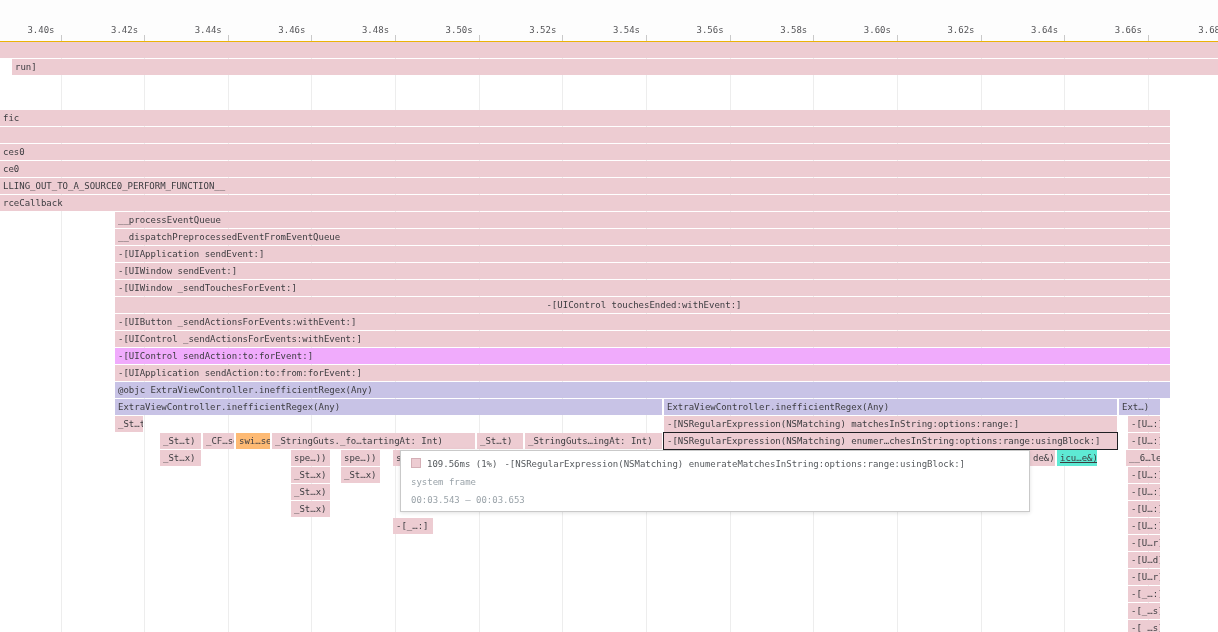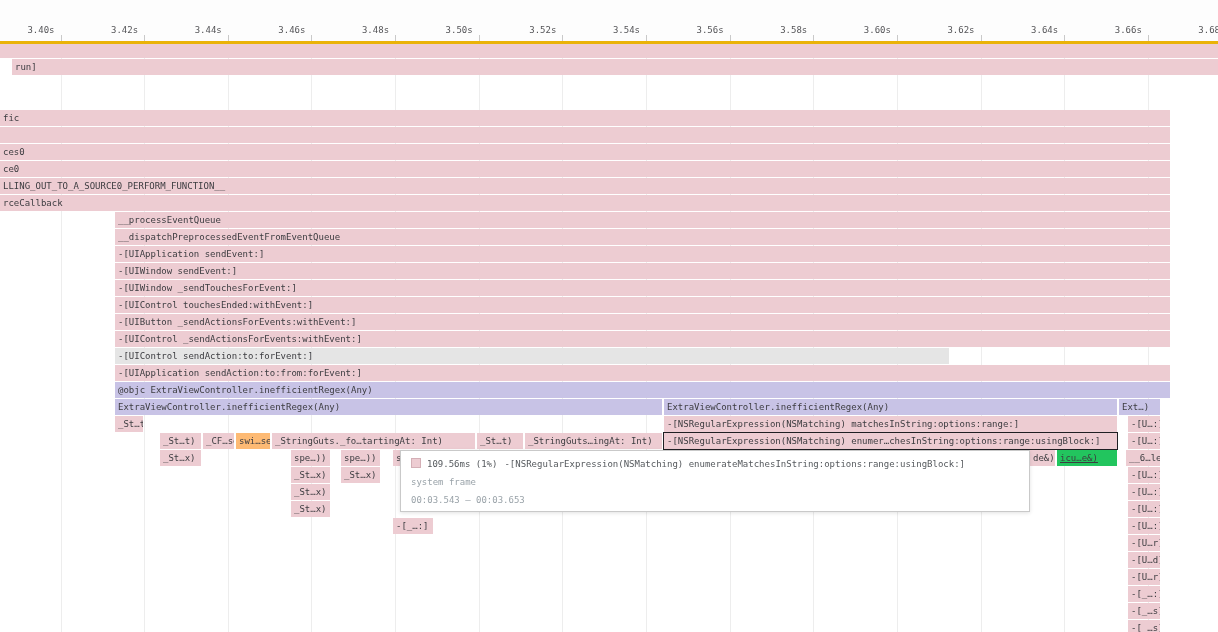--- a/index.html
+++ b/index.html
@@ -4,21 +4,21 @@
 <style>
   html,body{margin:0;padding:0;}
   body{
     width:1218px;height:632px;overflow:hidden;position:relative;
     background:#ffffff;
     font-family:"DejaVu Sans Mono", monospace;
   }
   
   .ruler{
     position:absolute;top:0;left:0;width:1218px;height:41px;
-    background:#fdfdfd;border-bottom:3px solid #eab308;z-index:5;
+    background:#fdfdfd;border-bottom:1px solid #eab308;z-index:5;
   }
   .ruler-label{
     position:absolute;top:25px;width:34px;text-align:right;
     font-size:9px;color:#555558;white-space:nowrap;
   }
   .ruler-tick{
     position:absolute;top:35px;width:1px;height:6px;background:#c9c9c9;
   }
   
   .chart{
@@ -108,24 +108,24 @@
     <div class="bar" style="left: 0px; top: 85px; width: 1170px; height: 16px; background: rgb(237, 204, 210);"></div>
     <div class="bar" style="left: 0px; top: 102px; width: 1170px; height: 16px; background: rgb(237, 204, 210);">ces0</div>
     <div class="bar" style="left: 0px; top: 119px; width: 1170px; height: 16px; background: rgb(237, 204, 210);">ce0</div>
     <div class="bar" style="left: 0px; top: 136px; width: 1170px; height: 16px; background: rgb(237, 204, 210);">LLING_OUT_TO_A_SOURCE0_PERFORM_FUNCTION__</div>
     <div class="bar" style="left: 0px; top: 153px; width: 1170px; height: 16px; background: rgb(237, 204, 210);">rceCallback</div>
     <div class="bar" style="left: 115px; top: 170px; width: 1055px; height: 16px; background: rgb(237, 204, 210);">__processEventQueue</div>
     <div class="bar" style="left: 115px; top: 187px; width: 1055px; height: 16px; background: rgb(237, 204, 210);">__dispatchPreprocessedEventFromEventQueue</div>
     <div class="bar" style="left: 115px; top: 204px; width: 1055px; height: 16px; background: rgb(237, 204, 210);">-[UIApplication sendEvent:]</div>
     <div class="bar" style="left: 115px; top: 221px; width: 1055px; height: 16px; background: rgb(237, 204, 210);">-[UIWindow sendEvent:]</div>
     <div class="bar" style="left: 115px; top: 238px; width: 1055px; height: 16px; background: rgb(237, 204, 210);">-[UIWindow _sendTouchesForEvent:]</div>
-    <div class="bar" style="left: 115px; top: 255px; width: 1055px; height: 16px; background: rgb(237, 204, 210);">-[UIControl touchesEnded:withEvent:]</div>
+    <div class="bar" style="left: 115px; top: 255px; width: 1055px; height: 16px; background: rgb(237, 204, 210); text-align: center;">-[UIControl touchesEnded:withEvent:]</div>
     <div class="bar" style="left: 115px; top: 272px; width: 1055px; height: 16px; background: rgb(237, 204, 210);">-[UIButton _sendActionsForEvents:withEvent:]</div>
     <div class="bar" style="left: 115px; top: 289px; width: 1055px; height: 16px; background: rgb(237, 204, 210);">-[UIControl _sendActionsForEvents:withEvent:]</div>
-    <div class="bar" style="left: 115px; top: 306px; width: 834px; height: 16px; background: #e5e5e5;">-[UIControl sendAction:to:forEvent:]</div>
+    <div class="bar" style="left: 115px; top: 306px; width: 1055px; height: 16px; background: #f0abfc;">-[UIControl sendAction:to:forEvent:]</div>
     <div class="bar" style="left: 115px; top: 323px; width: 1055px; height: 16px; background: rgb(237, 204, 210);">-[UIApplication sendAction:to:from:forEvent:]</div>
     <div class="bar" style="left: 115px; top: 340px; width: 1055px; height: 16px; background: rgb(200, 195, 230);">@objc ExtraViewController.inefficientRegex(Any)</div>
     <div class="bar" style="left: 115px; top: 357px; width: 547px; height: 16px; background: rgb(200, 195, 230);">ExtraViewController.inefficientRegex(Any)</div>
     <div class="bar" style="left: 664px; top: 357px; width: 453px; height: 16px; background: rgb(200, 195, 230);">ExtraViewController.inefficientRegex(Any)</div>
     <div class="bar" style="left: 1119px; top: 357px; width: 41px; height: 16px; background: rgb(200, 195, 230);">Ext…)</div>
     <div class="bar" style="left: 115px; top: 374px; width: 28px; height: 16px; background: rgb(237, 204, 210);">_St…t)</div>
     <div class="bar" style="left: 664px; top: 374px; width: 453px; height: 16px; background: rgb(237, 204, 210);">-[NSRegularExpression(NSMatching) matchesInString:options:range:]</div>
     <div class="bar" style="left: 1128px; top: 374px; width: 32px; height: 16px; background: rgb(237, 204, 210);">-[U…:]</div>
     <div class="bar" style="left: 160px; top: 391px; width: 41px; height: 16px; background: rgb(237, 204, 210);">_St…t)</div>
     <div class="bar" style="left: 203px; top: 391px; width: 31px; height: 16px; background: rgb(237, 204, 210);">_CF…se</div>
@@ -133,21 +133,21 @@
     <div class="bar" style="left: 272px; top: 391px; width: 203px; height: 16px; background: rgb(237, 204, 210);">_StringGuts._fo…tartingAt: Int)</div>
     <div class="bar" style="left: 477px; top: 391px; width: 46px; height: 16px; background: rgb(237, 204, 210);">_St…t)</div>
     <div class="bar" style="left: 525px; top: 391px; width: 137px; height: 16px; background: rgb(237, 204, 210);">_StringGuts…ingAt: Int)</div>
     <div class="bar sel" style="left: 664px; top: 391px; width: 453px; height: 16px; background: rgb(237, 204, 210); outline-color: rgb(31, 31, 35);">-[NSRegularExpression(NSMatching) enumer…chesInString:options:range:usingBlock:]</div>
     <div class="bar" style="left: 1128px; top: 391px; width: 32px; height: 16px; background: rgb(237, 204, 210);">-[U…:]</div>
     <div class="bar" style="left: 160px; top: 408px; width: 41px; height: 16px; background: rgb(237, 204, 210);">_St…x)</div>
     <div class="bar" style="left: 291px; top: 408px; width: 39px; height: 16px; background: rgb(237, 204, 210);">spe…))</div>
     <div class="bar" style="left: 341px; top: 408px; width: 39px; height: 16px; background: rgb(237, 204, 210);">spe…))</div>
     <div class="bar" style="left: 393px; top: 408px; width: 635px; height: 16px; background: rgb(237, 204, 210);">spe…))</div>
     <div class="bar" style="left: 1030px; top: 408px; width: 25px; height: 16px; background: rgb(237, 204, 210);">de&amp;)</div>
-    <div class="bar" style="left: 1057px; top: 408px; width: 60px; height: 16px; background: #22c55e; text-decoration: underline;">icu…e&amp;)</div>
+    <div class="bar" style="left: 1057px; top: 408px; width: 40px; height: 16px; background: #5eead4; text-decoration: underline;">icu…e&amp;)</div>
     <div class="bar" style="left: 1126px; top: 408px; width: 34px; height: 16px; background: rgb(237, 204, 210);">__6…le</div>
     <div class="bar" style="left: 291px; top: 425px; width: 39px; height: 16px; background: rgb(237, 204, 210);">_St…x)</div>
     <div class="bar" style="left: 341px; top: 425px; width: 39px; height: 16px; background: rgb(237, 204, 210);">_St…x)</div>
     <div class="bar" style="left: 1128px; top: 425px; width: 32px; height: 16px; background: rgb(237, 204, 210);">-[U…:]</div>
     <div class="bar" style="left: 291px; top: 442px; width: 39px; height: 16px; background: rgb(237, 204, 210);">_St…x)</div>
     <div class="bar" style="left: 1128px; top: 442px; width: 32px; height: 16px; background: rgb(237, 204, 210);">-[U…:]</div>
     <div class="bar" style="left: 291px; top: 459px; width: 39px; height: 16px; background: rgb(237, 204, 210);">_St…x)</div>
     <div class="bar" style="left: 1128px; top: 459px; width: 32px; height: 16px; background: rgb(237, 204, 210);">-[U…:]</div>
     <div class="bar" style="left: 393px; top: 476px; width: 40px; height: 16px; background: rgb(237, 204, 210);">-[_…:]</div>
     <div class="bar" style="left: 1128px; top: 476px; width: 32px; height: 16px; background: rgb(237, 204, 210);">-[U…:]</div>

